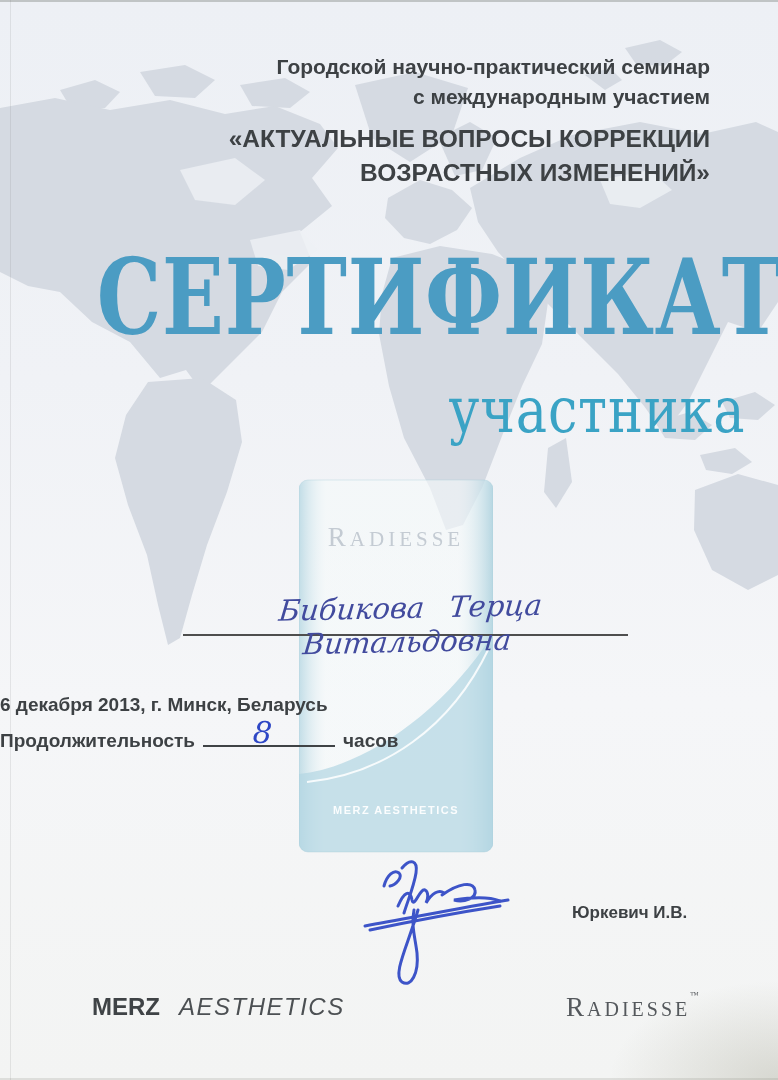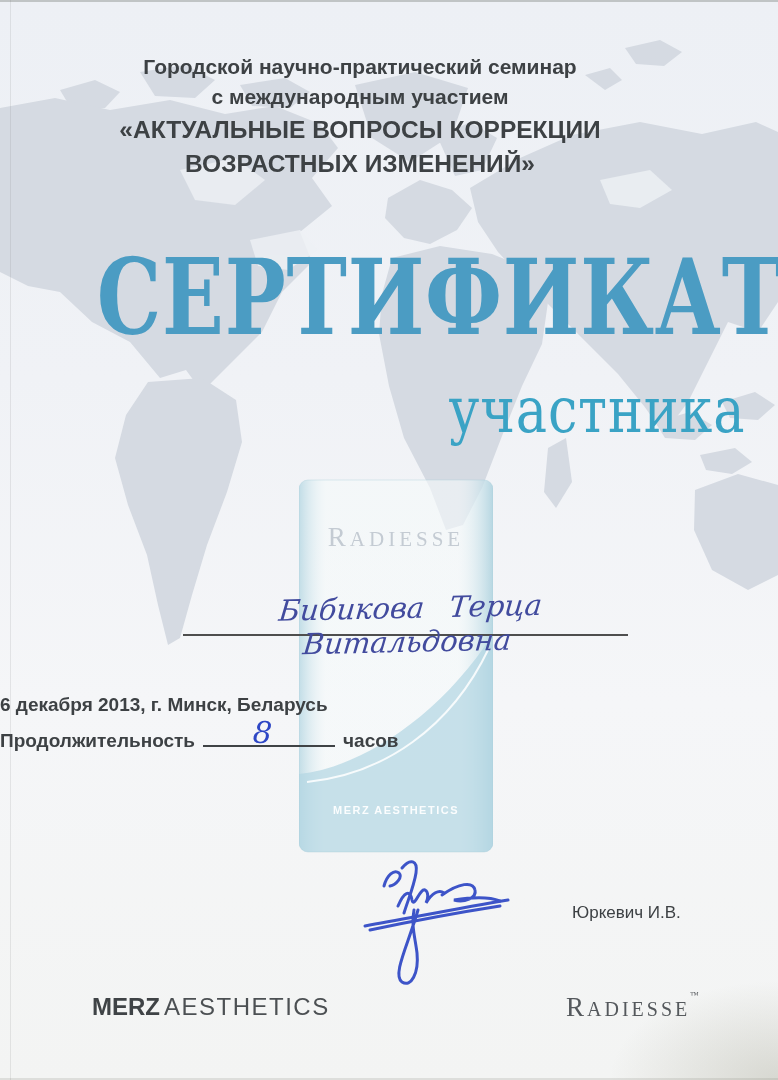--- a/index.html
+++ b/index.html
@@ -26,24 +26,24 @@
     font-family:"Liberation Serif",serif; font-size:21px; letter-spacing:4px;
     color:#bcc4cd; opacity:0.85;
   }
   .box-brand::first-letter { font-size:27px; }
   .box-sub {
     position:absolute; top:328px; left:0; width:100%; text-align:center;
     font-size:11px; letter-spacing:1.5px; color:rgba(255,255,255,0.92); font-weight:bold;
   }
 
   
-  .header { position:absolute; top:52px; left:10px; width:700px; text-align:center; color:var(--text-dark,#3d4144); }
+  .header { position:absolute; top:52px; left:10px; width:700px; text-align:right; color:var(--text-dark,#3d4144); }
   .h-line  { font-size:21px; font-weight:bold; line-height:1.45; }
   .topic   { font-size:24.5px; font-weight:bold; line-height:1.4; }
-  .topic-wrap { }
+  .topic-wrap { margin-top:9px; }
 
   
   .title {
     position:absolute; top:246px; left:0; width:100%; text-align:left;
     font-family:"DejaVu Serif",serif; font-weight:700; font-size:104px; line-height:1;
     color:var(--title-blue,#4b9cc3);
   }
   .title .squeeze { display:inline-block; transform:scaleX(0.78); transform-origin:center; letter-spacing:1px; }
   .subtitle {
     position:absolute; top:378px; left:0; width:100%; text-align:right;
@@ -82,28 +82,28 @@
     color:var(--signature-blue,#2e47c5); transform:rotate(4deg);
   }
 
   
   .sig-block {
     position:absolute; left:88px; top:882px; text-align:left;
     font-size:17px; font-weight:bold; line-height:1.32; color:var(--text-dark,#3d4144);
   }
   .sig-name {
     position:absolute; left:572px; top:903px;
-    font-size:17px; font-weight:normal; color:var(--text-dark,#3d4144);
+    font-size:17px; font-weight:bold; color:var(--text-dark,#3d4144);
   }
   .signature-svg { position:absolute; left:340px; top:850px; }
 
   
   .merz-logo { position:absolute; left:92px; top:993px; font-size:24px; color:#3f4346; letter-spacing:0.5px; white-space:nowrap; }
   .merz-logo .bold  { font-weight:bold; letter-spacing:0; }
-  .merz-logo .light { font-weight:normal; color:#4c5053; margin-left:4px; letter-spacing:1.5px; }
+  .merz-logo .light { font-weight:normal; color:#4c5053; margin-left:19px; letter-spacing:1.5px;font-style:italic; }
   .radiesse-logo {
     position:absolute; left:566px; top:992px; display:inline-block;
     font-family:"Liberation Serif",serif; font-size:20px; letter-spacing:3px; color:#54585c; white-space:nowrap;
   }
   .radiesse-logo::first-letter { font-size:27px; }
   .radiesse-tm { font-size:9px; vertical-align:top; letter-spacing:0; position:relative; top:-2px; }
 </style>
 </head>
 <body>
 

